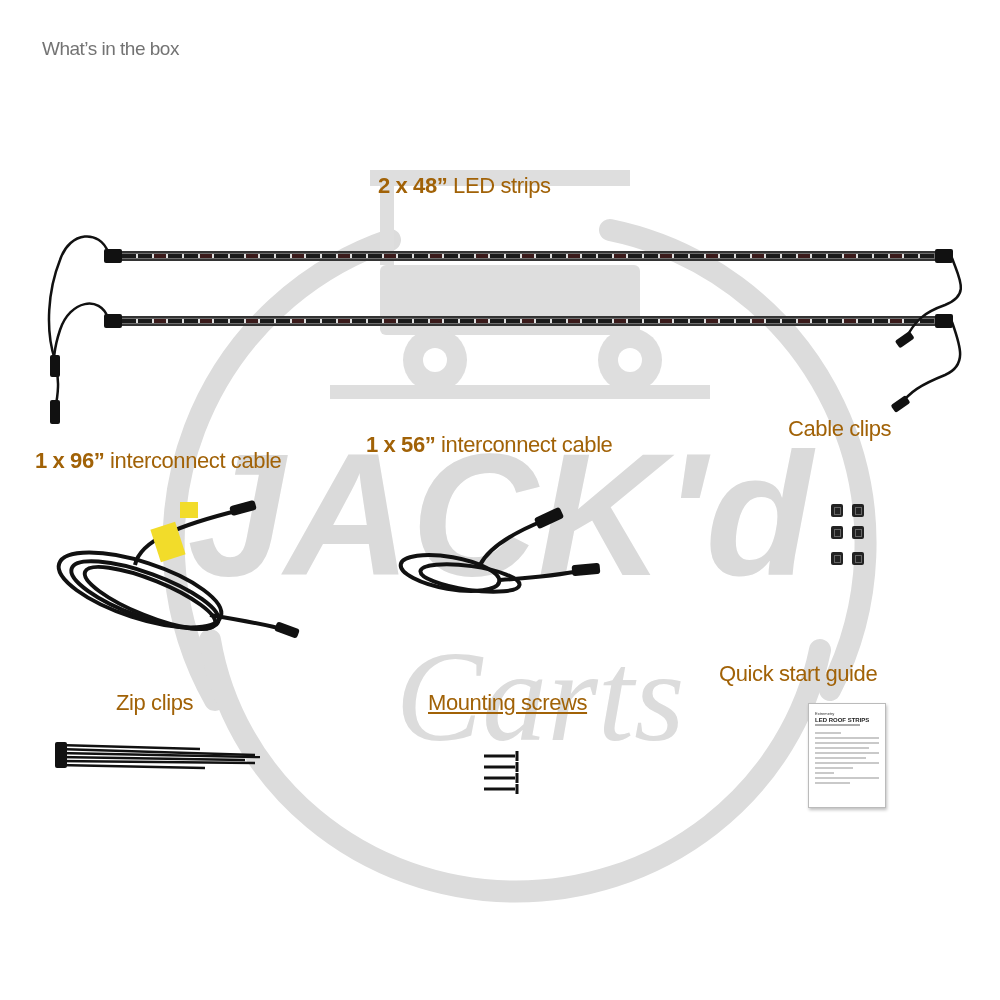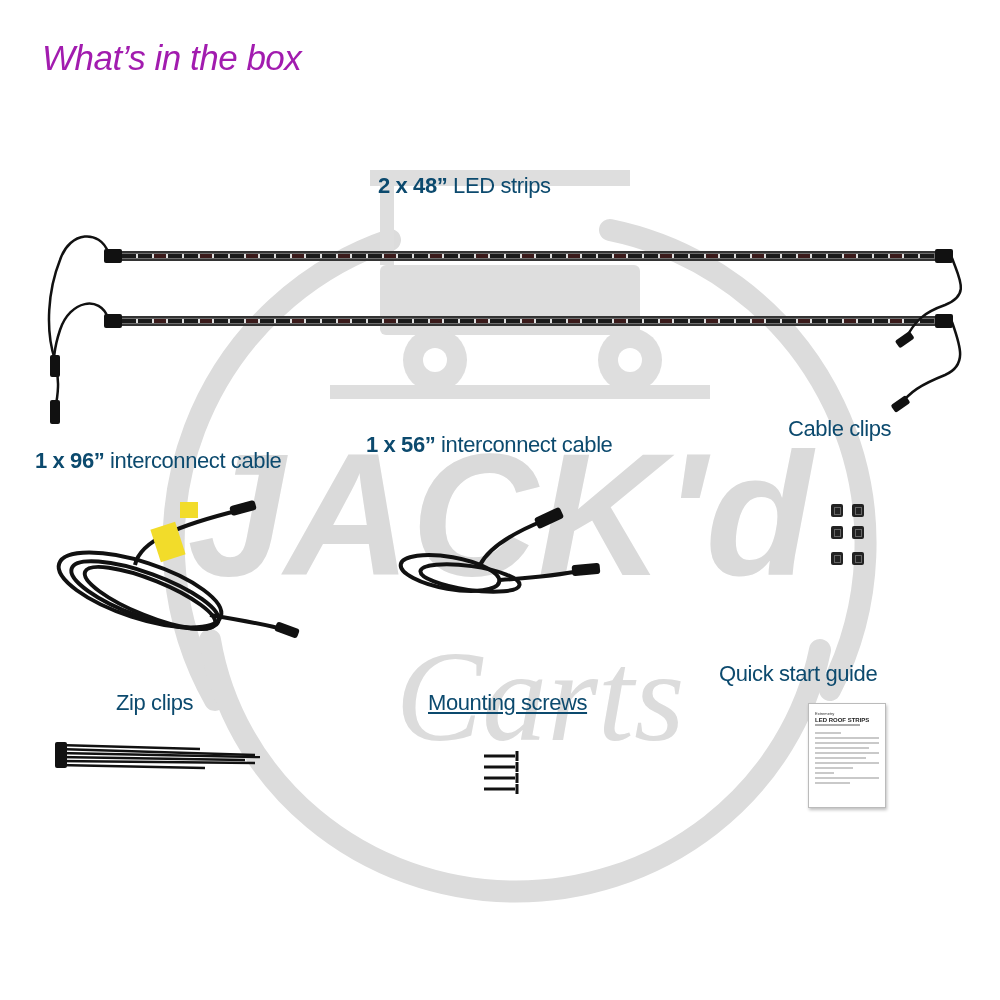--- a/index.html
+++ b/index.html
@@ -1,20 +1,20 @@
 <!DOCTYPE html>
 <html><head>
 <meta charset="utf-8">
 <style>
   * { box-sizing: border-box; margin: 0; padding: 0; }
   html, body { width: 1000px; height: 1000px; background: #ffffff; overflow: hidden; }
   body { position: relative; font-family: "Liberation Sans", sans-serif; color: #111; }
   .abs { position: absolute; }
-  .title { left: 42px; top: 38px; font-size: 35px; letter-spacing: -0.5px; color: #a21caf; font-style: italic; }
-  .label { font-size: 22px; letter-spacing: -0.4px; white-space: nowrap; color: #0c4a6e; }
+  .title { left: 42px; top: 38px; font-size: 19px; letter-spacing: -0.5px; color: #737373; }
+  .label { font-size: 22px; letter-spacing: -0.4px; white-space: nowrap; color: #a16207; }
   .label b { font-weight: 700; }
   .wm { position: absolute; left: 0; top: 0; width: 1000px; height: 1000px; pointer-events: none; }
   .strip { position: absolute; height: 10px; background: #6e6e6e; border-top: 2px solid #333; border-bottom: 2px solid #333; }
   .strip .leds { position: absolute; left: 4px; right: 4px; top: 1px; height: 4px;
     background: repeating-linear-gradient(90deg, #1a1a1a 0 14px, #ddd 14px 16px, #1a1a1a 16px 30px, #ddd 30px 32px, #3a1a1a 32px 44px, #ddd 44px 46px); }
   .endcap { position: absolute; width: 18px; height: 14px; background: #111; border-radius: 2px; }
   .clip { position: absolute; width: 12px; height: 13px; background: #222; border-radius: 2px; }
   .clip::after { content: ""; position: absolute; left: 3px; top: 3px; width: 5px; height: 6px; border: 1px solid #666; }
   .guide { position: absolute; left: 808px; top: 703px; width: 78px; height: 105px; background: #fff; border: 1px solid #bbb; box-shadow: 1px 2px 3px rgba(0,0,0,0.25); padding: 7px 6px; }
   .guide .g-brand { font-size: 4px; color: #333; }

